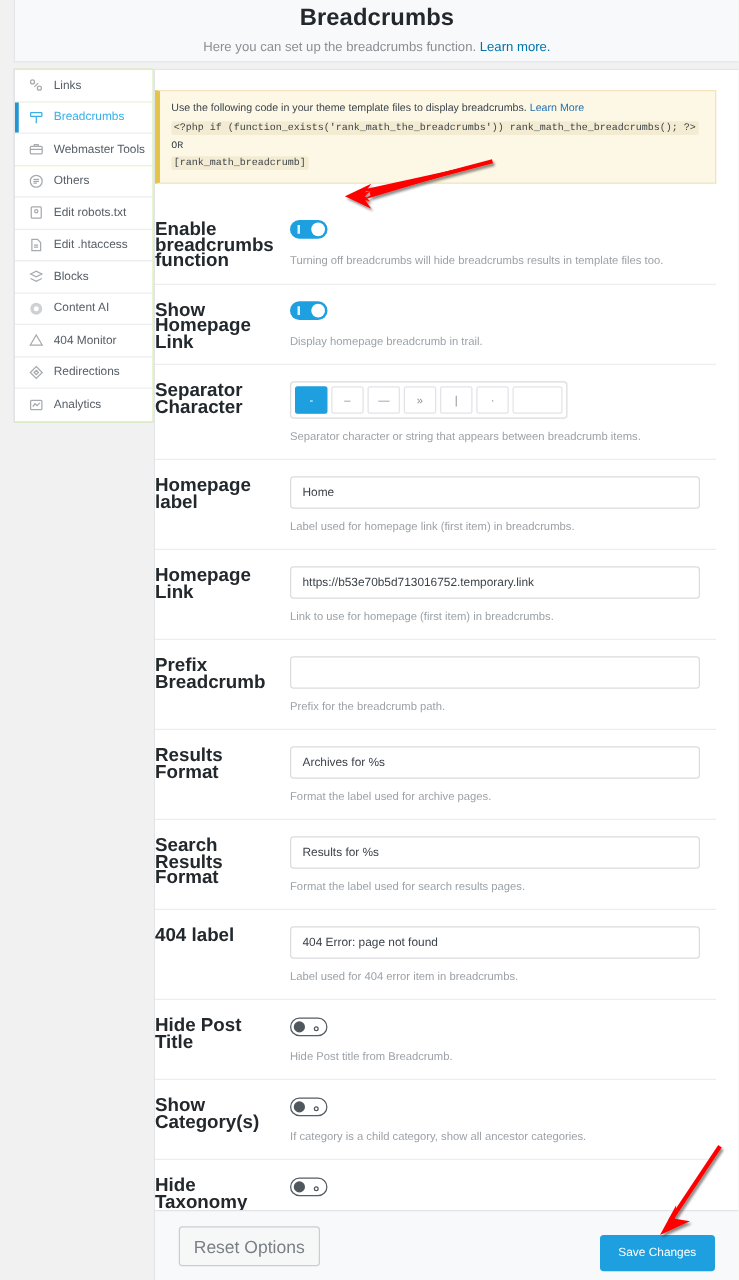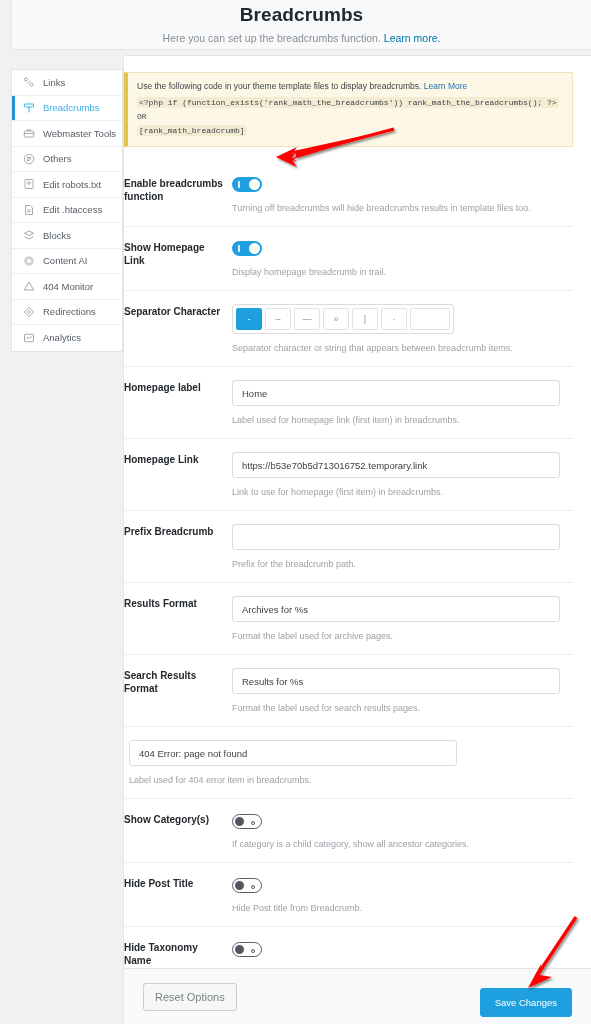--- a/index.html
+++ b/index.html
@@ -31,21 +31,21 @@
     font-size: 19px; font-weight: 700; color: #23282d;
     letter-spacing: .1px; line-height: 26px;
   }
   .header .sub {
     font-size: 10.5px; color: #8a8f94; line-height: 14px; margin-top: 3px;
   }
   .header .sub a { color: #0073aa; text-decoration: none; }
 
   
   .sidebar {
-    position: absolute; left: 11px; top: 69px; width: 112px;
+    position: absolute; left: 11px; top: 55px; width: 112px;
     background: #bef264;
     border: 1px solid #e2e4e7;
   }
   .nav-item {
     position: relative;
     display: flex; align-items: center;
     height: 25.5px;
     padding-left: 10px;
     border-bottom: 1px solid #eceef0;
     font-size: 9.5px;
@@ -104,21 +104,21 @@
 
   
   .row {
     display: flex;
     padding: 13px 0 11px 0;
     border-bottom: 1px solid #ededed;
   }
   .row.last { border-bottom: none; }
   .row-label {
     flex: 0 0 103px;
-    font-size: 10px; font-weight: 700; color: #23282d;
+    font-size: 15px; font-weight: 700; color: #23282d;
     line-height: 12.5px;
     padding-top: 2px;
   }
   .row-field { flex: 1 1 auto; padding-left: 5px; }
   .row-desc {
     font-size: 9px; color: #9ca2a8; line-height: 13px; margin-top: 8px;
   }
 
   
   .toggle {
@@ -190,21 +190,21 @@
     background: #f8f9fa;
     border-top: 1px solid #e2e4e7;
     display: flex; align-items: center; justify-content: space-between;
     padding: 0 19px;
   }
   .btn-reset {
     background: #f6f7f7;
     border: 1px solid #c9ced3;
     border-radius: 3px;
     color: #7a7f85;
-    font-size: 11px;
+    font-size: 14px;
     padding: 7px 11px;
     cursor: pointer;
     font-family: "Liberation Sans", sans-serif;
   }
   .btn-save {
     background: #1e9fe0;
     border: 1px solid #1e9fe0;
     border-radius: 3px;
     color: #fff;
     font-size: 9.5px;
@@ -436,45 +436,46 @@
 
       <div class="row">
         <div class="row-label">Search Results Format</div>
         <div class="row-field">
           <input class="txt" type="text" value="Results for %s" style="">
           <div class="row-desc">Format the label used for search results pages.</div>
         </div>
       </div>
 
       <div class="row">
+        <div class="row-label">404 label</div>
         <div class="row-field">
           <input class="txt" type="text" value="404 Error: page not found" style="">
           <div class="row-desc">Label used for 404 error item in breadcrumbs.</div>
+        </div>
+      </div>
+
+      <div class="row">
+        <div class="row-label">Hide Post Title</div>
+        <div class="row-field">
+          <div class="toggle off">
+            <span class="knob"></span>
+            <span class="mark"></span>
+          </div>
+          <div class="row-desc">Hide Post title from Breadcrumb.</div>
         </div>
       </div>
 
       <div class="row">
         <div class="row-label">Show Category(s)</div>
         <div class="row-field">
           <div class="toggle off">
             <span class="knob"></span>
             <span class="mark"></span>
           </div>
           <div class="row-desc">If category is a child category, show all ancestor categories.</div>
-        </div>
-      </div>
-
-      <div class="row">
-        <div class="row-label">Hide Post Title</div>
-        <div class="row-field">
-          <div class="toggle off">
-            <span class="knob"></span>
-            <span class="mark"></span>
-          </div>
-          <div class="row-desc">Hide Post title from Breadcrumb.</div>
         </div>
       </div>
 
       <div class="row last">
         <div class="row-label">Hide Taxonomy Name</div>
         <div class="row-field">
           <div class="toggle off">
             <span class="knob"></span>
             <span class="mark"></span>
           </div>

